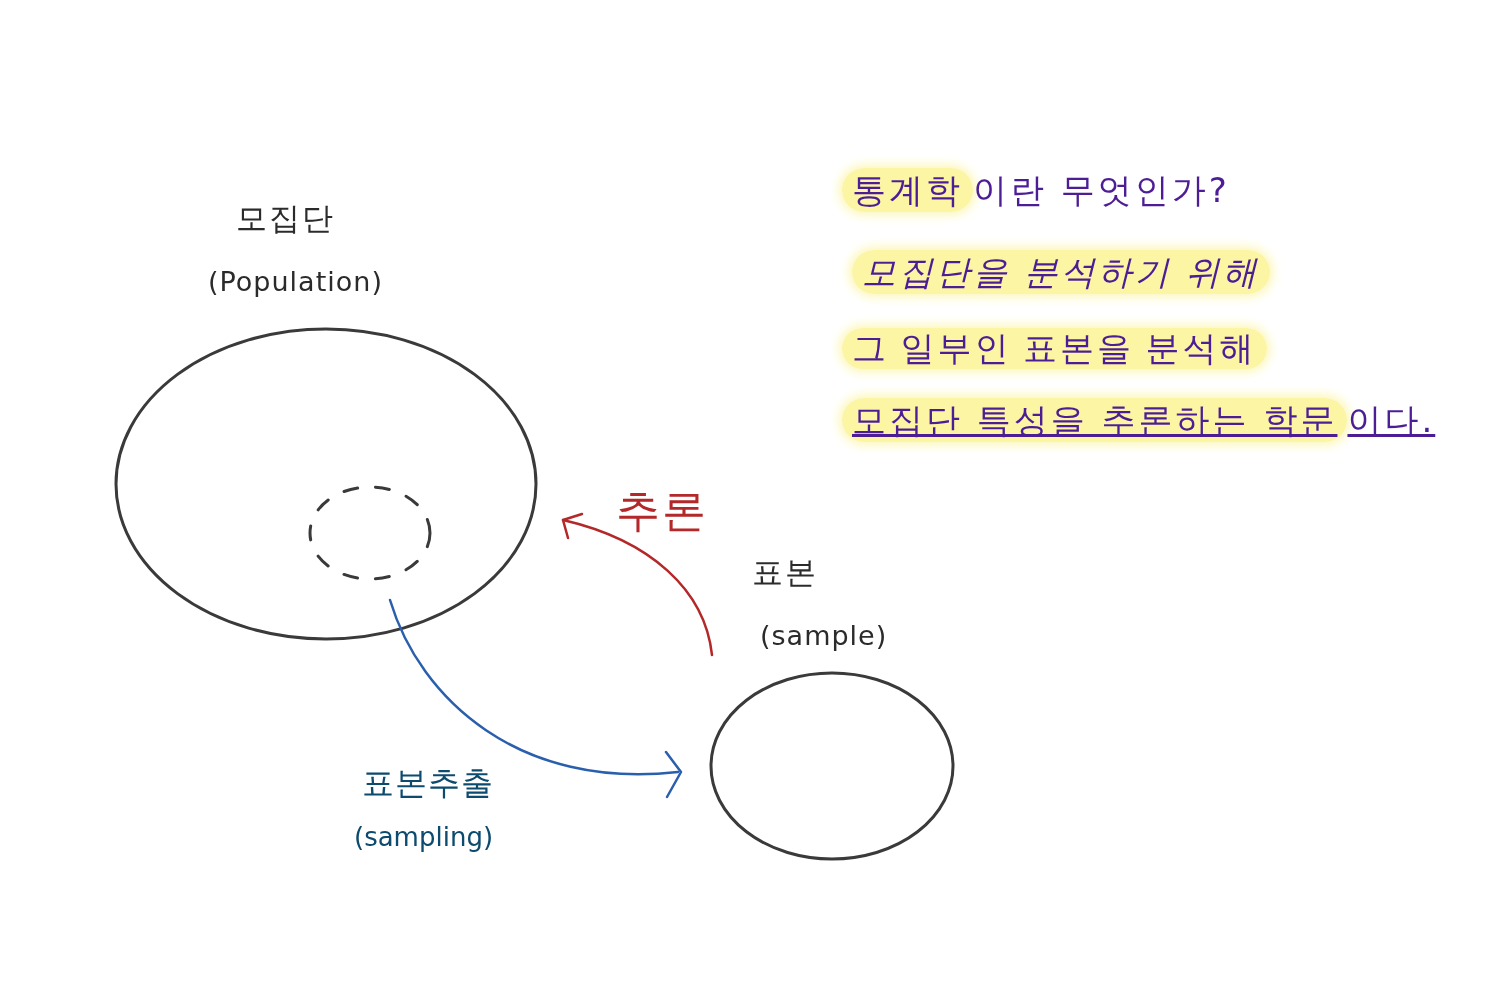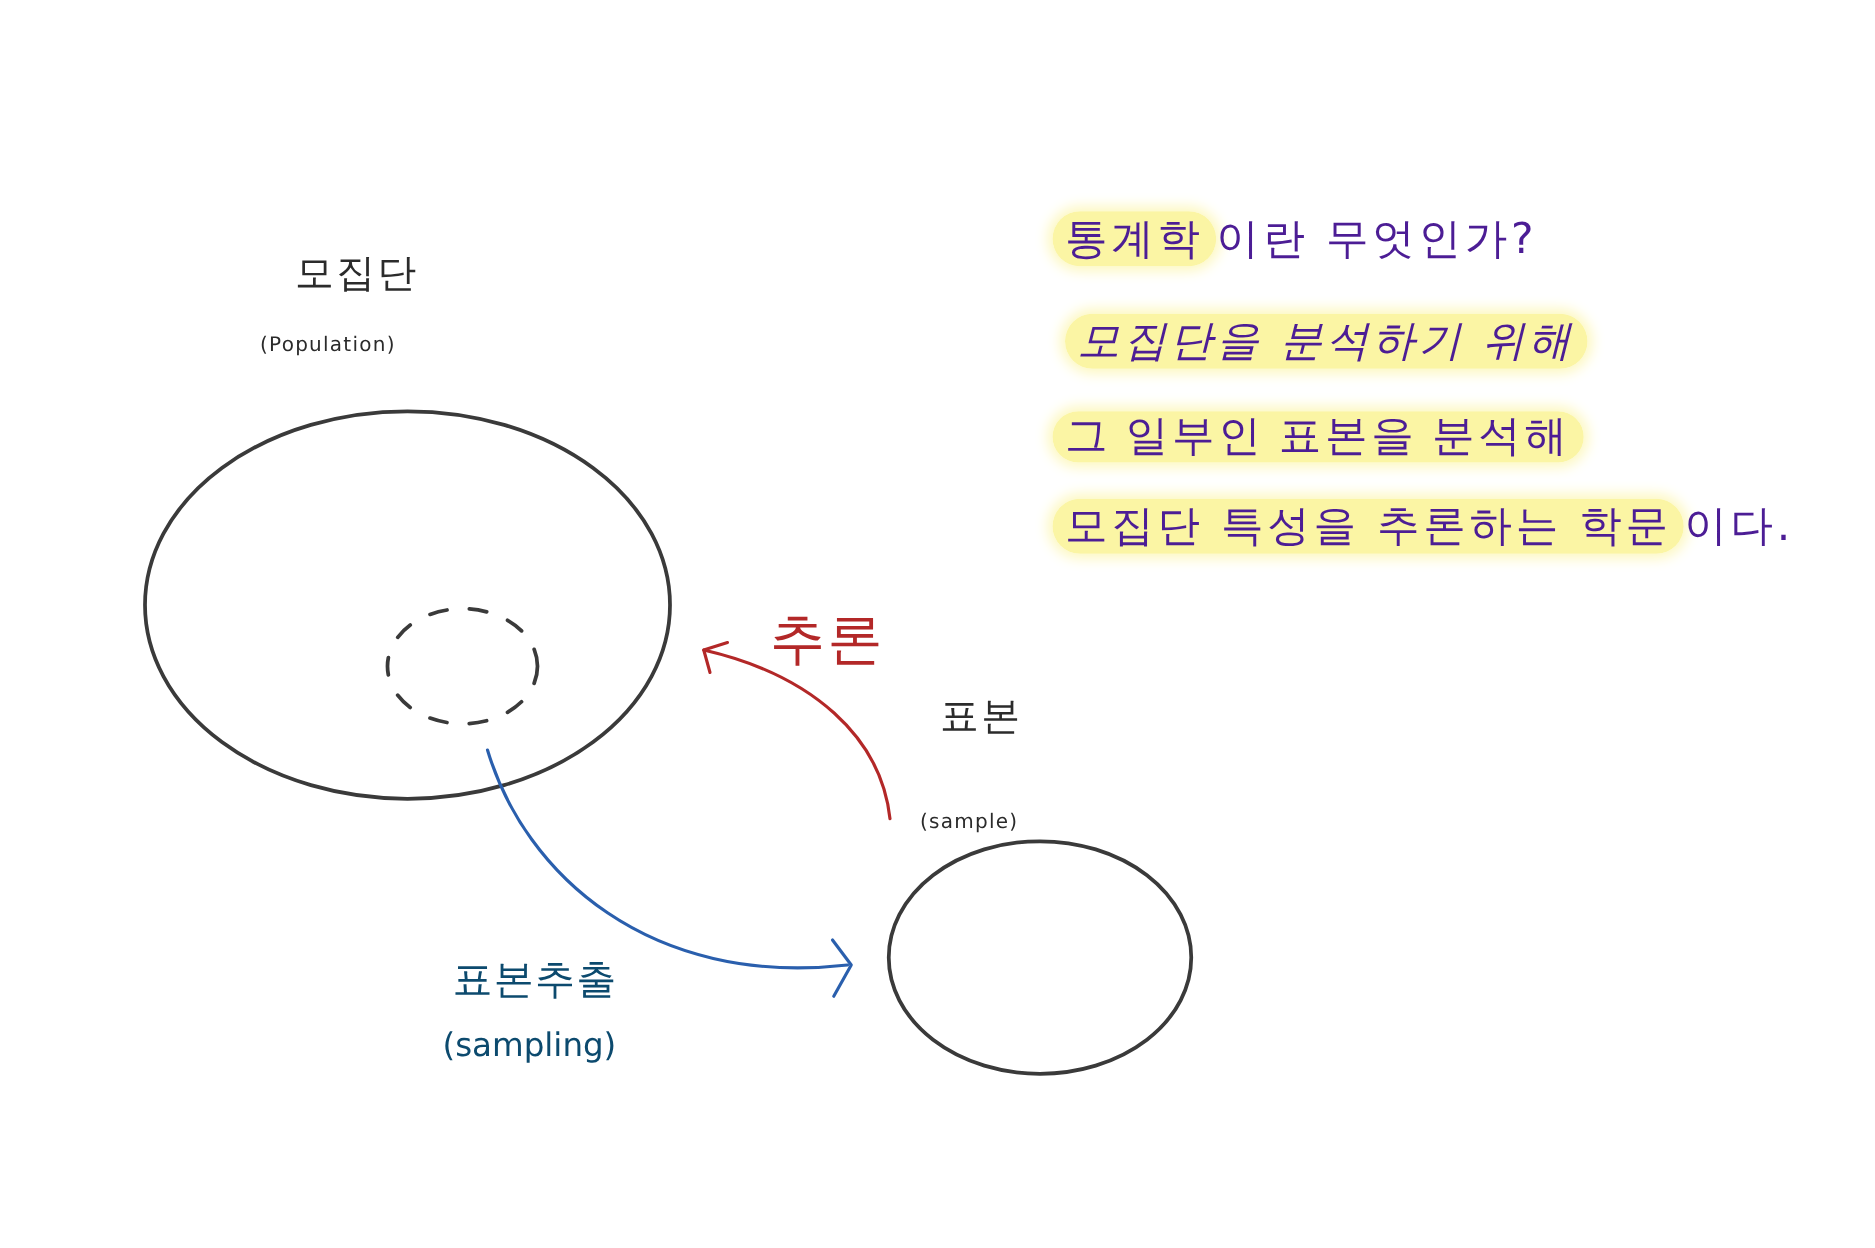--- a/index.html
+++ b/index.html
@@ -3,21 +3,21 @@
 <meta charset="utf-8">
 <style>
   html, body { margin: 0; padding: 0; }
   body {
     width: 1500px; height: 998px; background: #ffffff; position: relative; overflow: hidden;
     font-family: "DejaVu Sans", sans-serif;
   }
   svg.canvas { position: absolute; left: 0; top: 0; }
   .label { position: absolute; white-space: nowrap; }
   .k-title { font-size: 31px; color: #2b2b2b; letter-spacing: 2px; }
-  .k-sub { font-size: 16px; color: #2b2b2b; letter-spacing: 1px; }
+  .k-sub { font-size: 27px; color: #2b2b2b; letter-spacing: 1px; }
   .red { color: #b32828; }
   .blue { color: #0c4a6e; }
   .hl-line { position: absolute; font-size: 34px; color: #4c1d95; letter-spacing: 3px; white-space: nowrap; }
   .hl { background: #fbf5a4; border-radius: 22px; padding: 2px 10px; box-shadow: 0 0 10px 4px #fdf8c0; }
 </style>
 </head>
 <body>
 
 <svg class="canvas" width="1500" height="998" viewBox="0 0 1500 998">
 
@@ -31,31 +31,31 @@
   <path d="M666 752 L 681 772 L 667 797" fill="none" stroke="#2a5fad" stroke-width="2.5" stroke-linecap="round" stroke-linejoin="round"></path>
 
   <path d="M712 655 C 705 590, 650 540, 563 520" fill="none" stroke="#b32828" stroke-width="2.5" stroke-linecap="round"></path>
   <path d="M582 514 L 563 520 L 568 538" fill="none" stroke="#b32828" stroke-width="2.5" stroke-linecap="round" stroke-linejoin="round"></path>
 </svg>
 
 <div class="label k-title" style="left:236px; top:198px;">모집단</div>
 <div class="label k-sub" style="left:208px; top:266px;">(Population)</div>
 
 <div class="label k-title" style="left:752px; top:552px;">표본</div>
-<div class="label k-sub" style="left:736px; top:620px;margin-top:27px;">(sample)</div>
+<div class="label k-sub" style="left:760px; top:620px;">(sample)</div>
 
 <div class="label red" style="left:616px; top:482px; font-size:44px; letter-spacing:2px;">추론</div>
 
 <div class="label blue" style="left:362px; top:762px; font-size:32px; letter-spacing:1px;">표본추출</div>
 <div class="label blue" style="left:354px; top:822px; font-size:26px;">(sampling)</div>
 
 <div class="hl-line" style="left:842px; top:168px;">
   <span class="hl">통계학</span><span>이란 무엇인가?</span>
 </div>
 <div class="hl-line" style="left:852px; top:250px;font-style:italic;">
   <span class="hl">모집단을 분석하기 위해</span>
 </div>
 <div class="hl-line" style="left:842px; top:326px;font-family:Liberation Serif, serif;">
   <span class="hl">그 일부인 표본을 분석해</span>
 </div>
-<div class="hl-line" style="left:842px; top:398px;">
+<div class="hl-line" style="left:842px; top:398px;text-decoration:underline;">
   <span class="hl">모집단 특성을 추론하는 학문</span><span>이다.</span>
 </div>
 
 </body></html>

